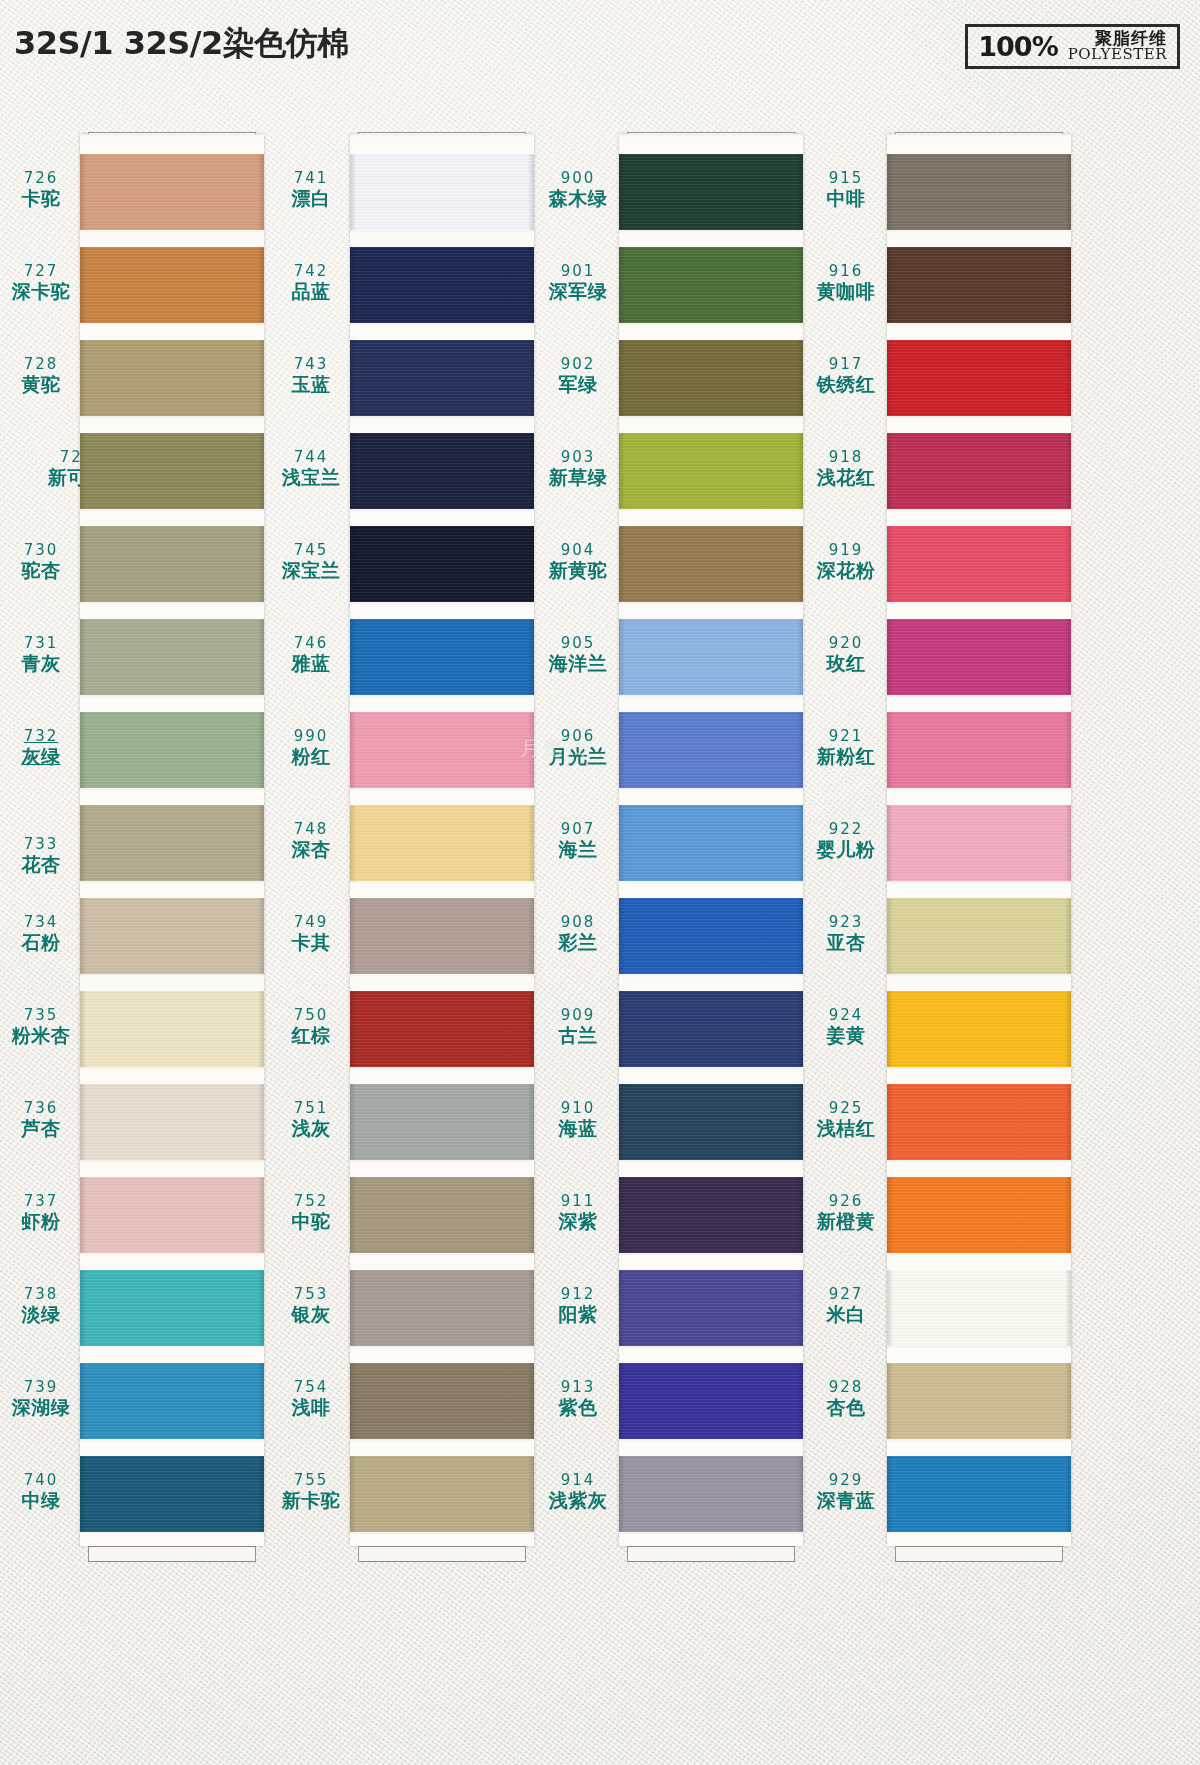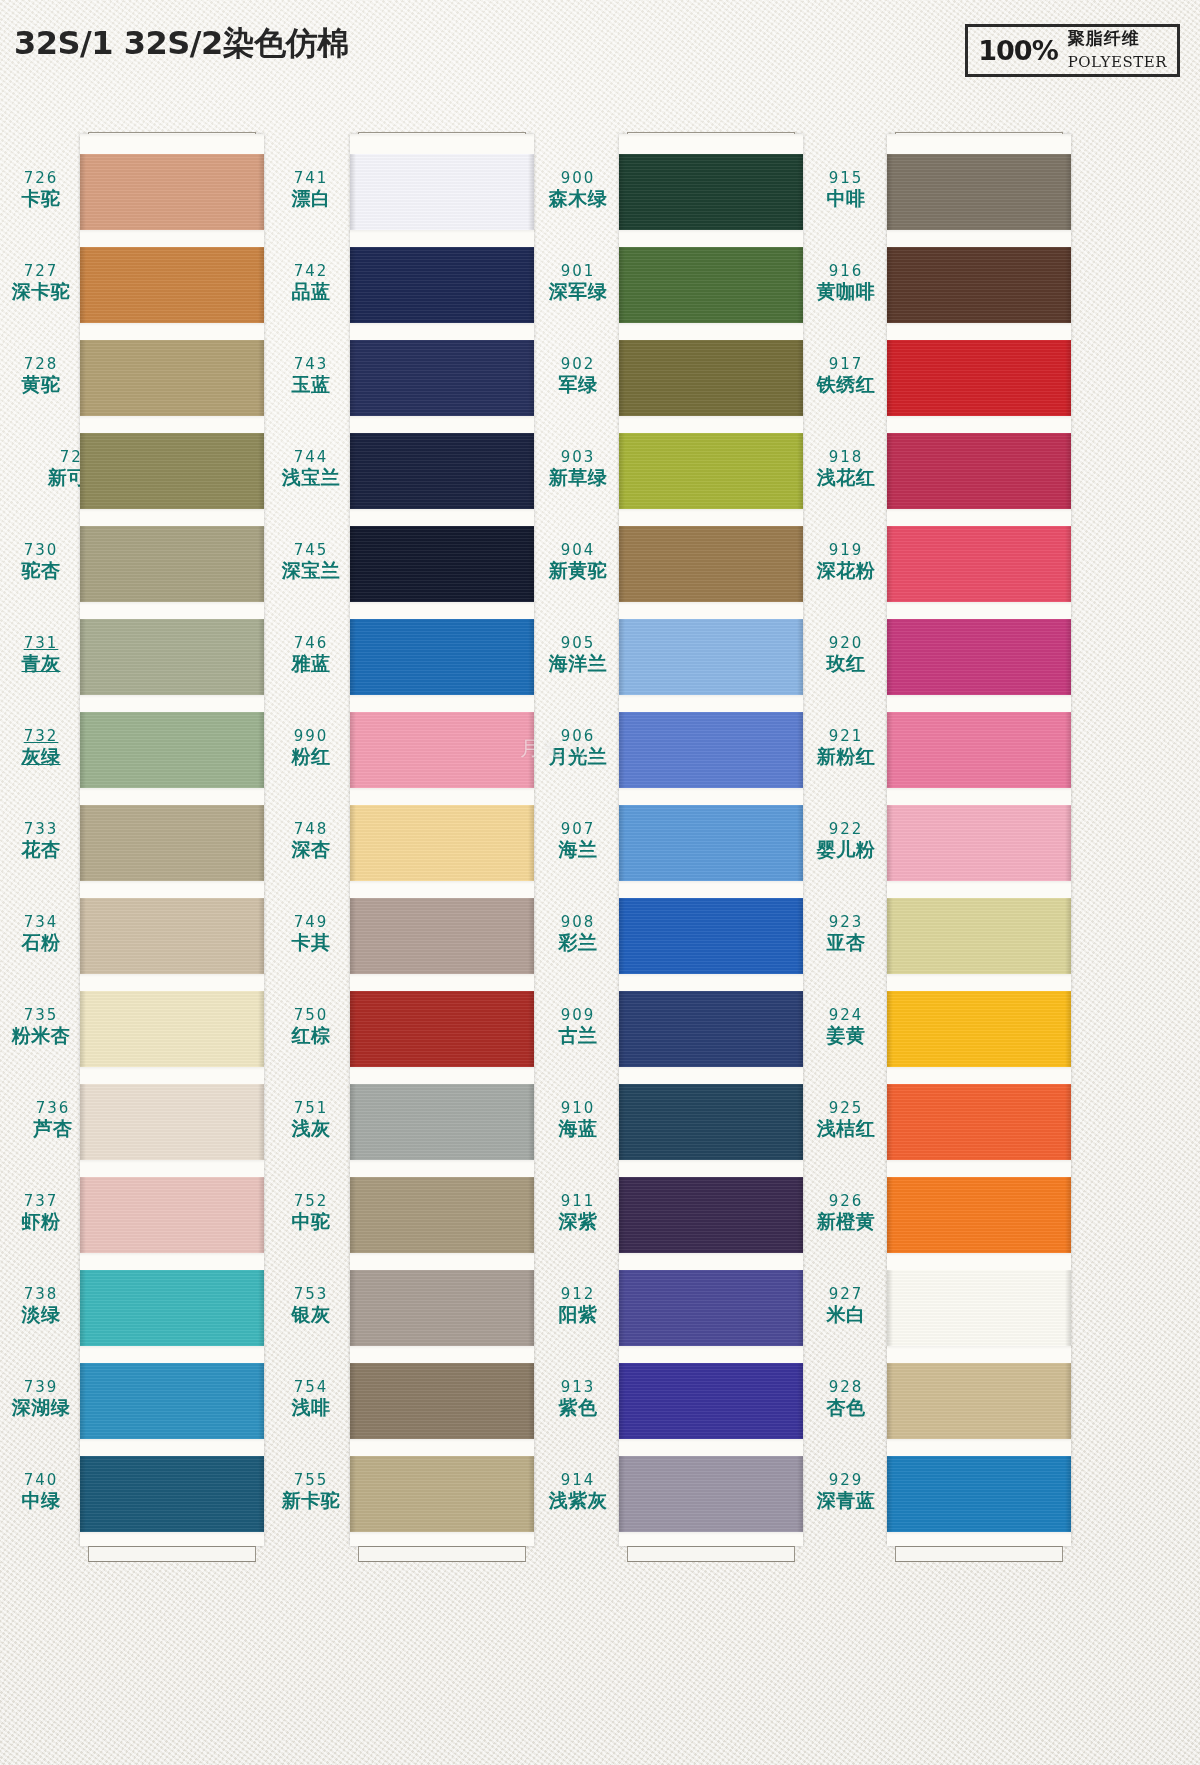--- a/index.html
+++ b/index.html
@@ -31,21 +31,21 @@
     white-space:nowrap;
   }
   .badge{
     position:absolute;right:20px;top:24px;
     border:3px solid #2b2b2b;
     padding:3px 10px 4px 10px;
     display:flex;align-items:center;gap:10px;
     background:transparent;
   }
   .badge-pct{font-size:27px;font-weight:bold;color:#1d1d1d;letter-spacing:-1px;}
-  .badge-txt{display:flex;flex-direction:column;line-height:1.0;align-items:flex-start;gap:8px;}
+  .badge-txt{display:flex;flex-direction:column;line-height:1.0;align-items:flex-end;}
   .badge-cn{font-size:17px;font-weight:bold;color:#1d1d1d;letter-spacing:1px;}
   .badge-en{font-size:15px;color:#1d1d1d;font-family:"DejaVu Serif","Liberation Serif",serif;letter-spacing:0.5px;}
 
   
   .grid{position:absolute;top:112px;left:0;width:1200px;height:1650px;}
   .col{position:absolute;top:0;width:270px;height:1450px;}
   .col-1{left:0;}
   .col-2{left:270px;}
   .col-3{left:537px;}
   .col-4{left:805px;}
@@ -155,41 +155,41 @@
           <span class="name">黄驼</span>
         </div>
         <div class="lbl" style="top: 337px; padding-left: 36px;">
           <span class="code">729</span>
           <span class="name">新可可</span>
         </div>
         <div class="lbl" style="top: 430px;">
           <span class="code">730</span>
           <span class="name">驼杏</span>
         </div>
-        <div class="lbl" style="top: 523px; text-decoration: underline;">
+        <div class="lbl" style="top: 523px;">
           <span class="code">731</span>
           <span class="name">青灰</span>
         </div>
         <div class="lbl" style="top: 616px; text-decoration: underline;">
           <span class="code">732</span>
           <span class="name">灰绿</span>
         </div>
-        <div class="lbl" style="top: 709px; text-align: center;">
+        <div class="lbl" style="top: 724px; text-align: center;">
           <span class="code">733</span>
           <span class="name">花杏</span>
         </div>
         <div class="lbl" style="top: 802px;">
           <span class="code">734</span>
           <span class="name">石粉</span>
         </div>
         <div class="lbl" style="top: 895px;">
           <span class="code">735</span>
           <span class="name">粉米杏</span>
         </div>
-        <div class="lbl" style="top: 988px; padding-left: 12px;">
+        <div class="lbl" style="top: 988px;">
           <span class="code">736</span>
           <span class="name">芦杏</span>
         </div>
         <div class="lbl" style="top: 1081px;">
           <span class="code">737</span>
           <span class="name">虾粉</span>
         </div>
         <div class="lbl" style="top: 1174px;">
           <span class="code">738</span>
           <span class="name">淡绿</span>

